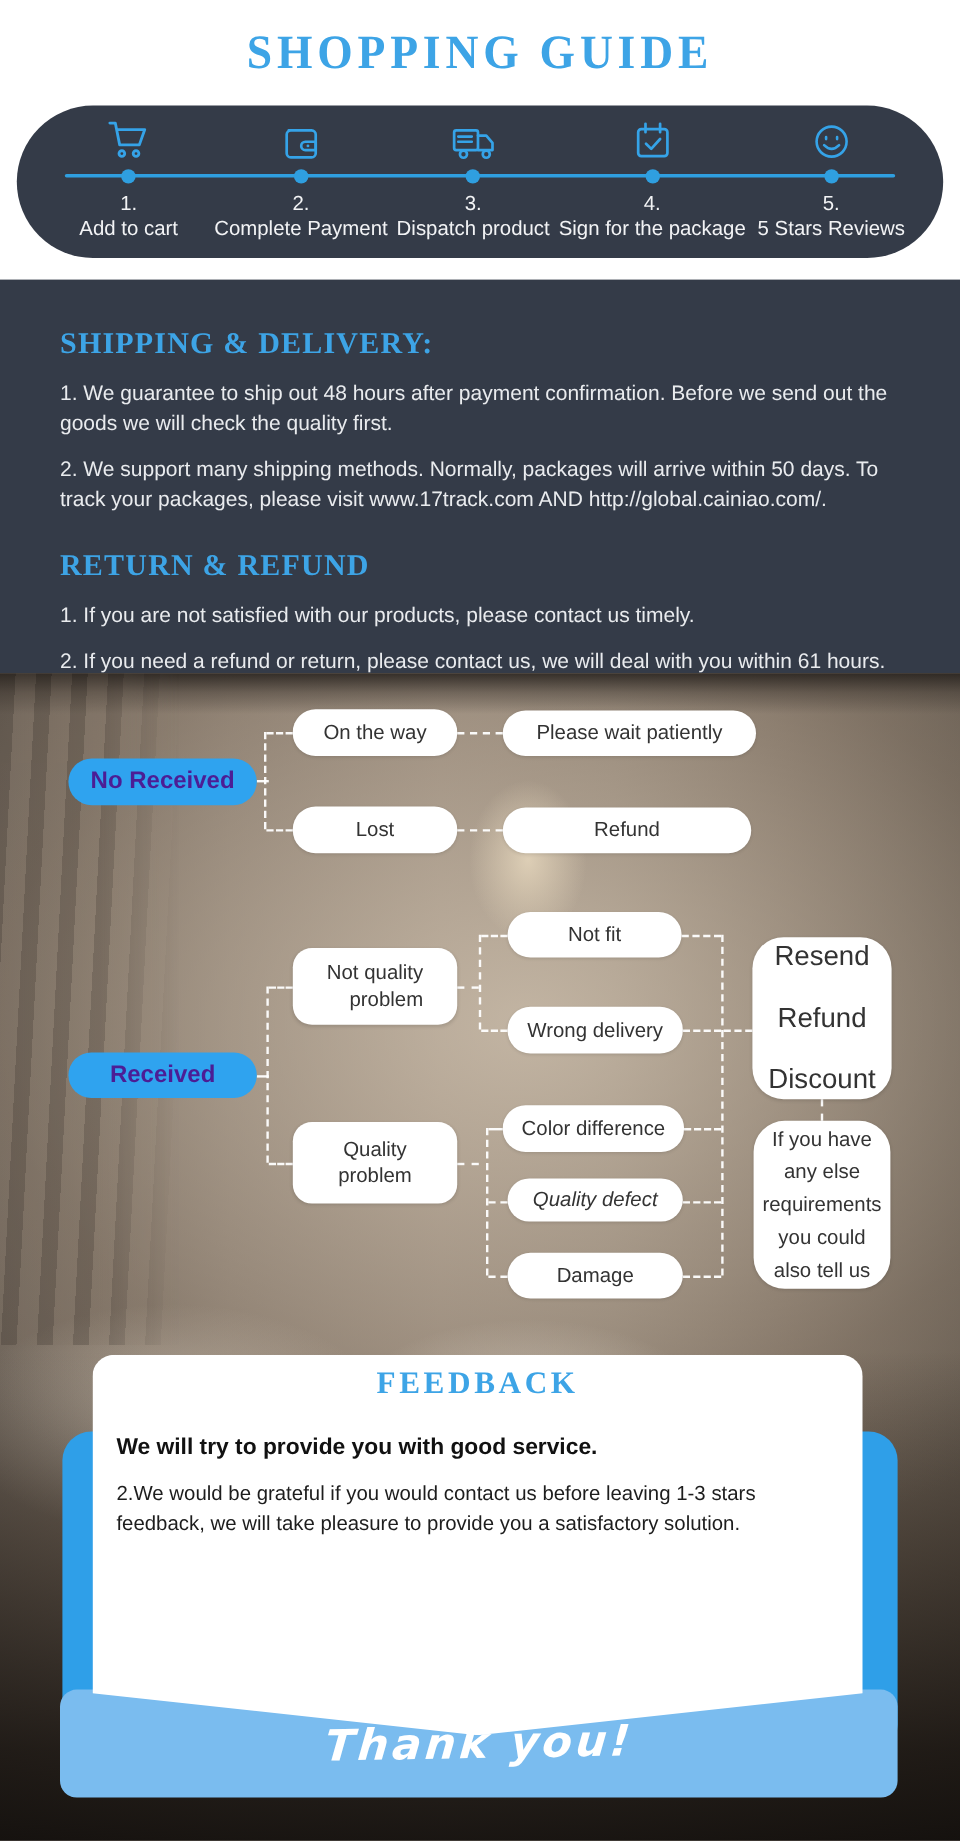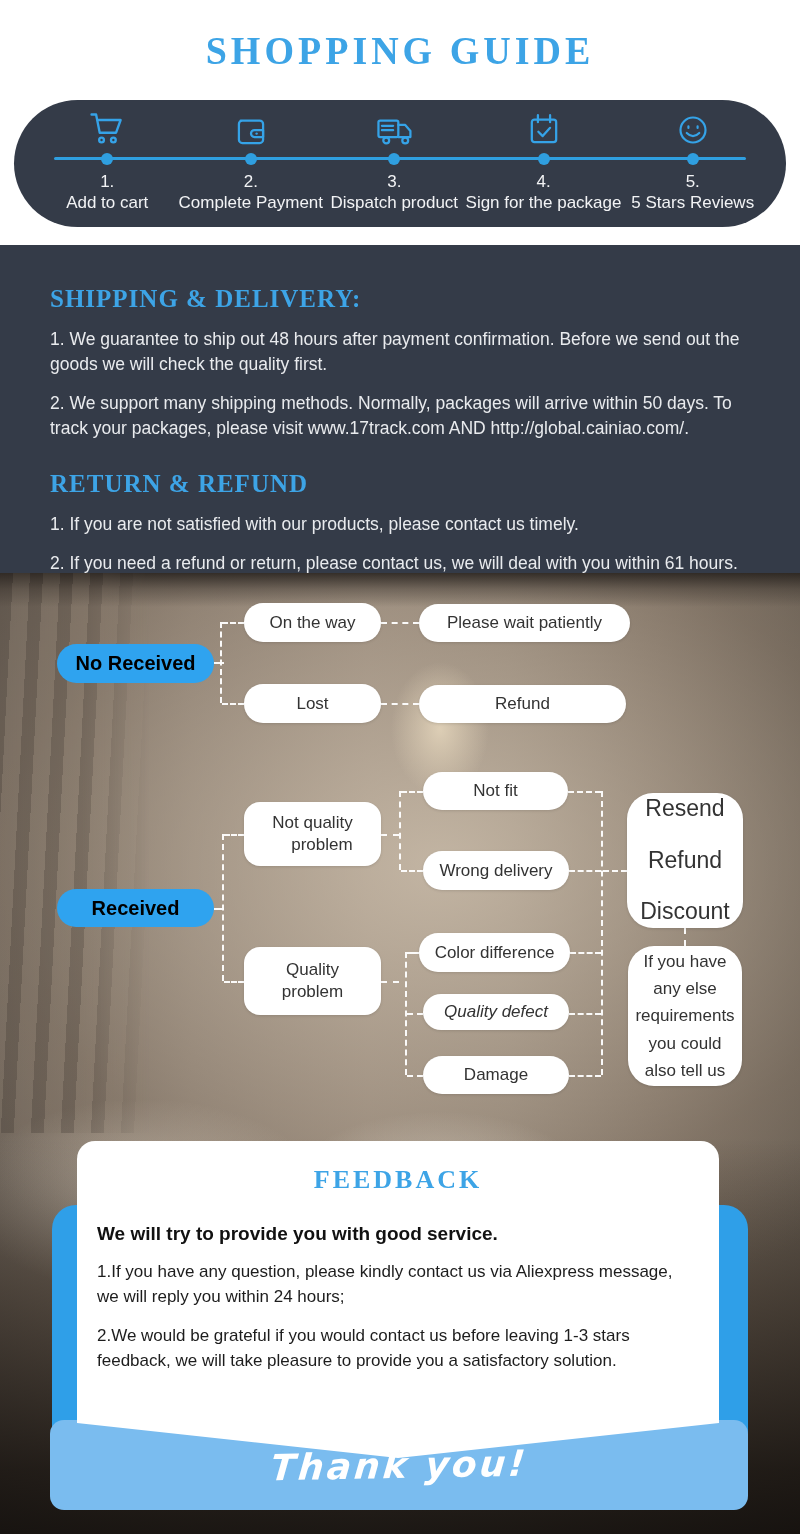--- a/index.html
+++ b/index.html
@@ -4,21 +4,21 @@
 <style>
   * { margin:0; padding:0; box-sizing:border-box; }
   html,body { width:800px; }
   body {
     width:800px; height:1534px; overflow:hidden; background:#ffffff;
     font-family:"Liberation Sans", sans-serif; position:relative;
   }
   .stencil { font-family:"Liberation Serif", serif; font-weight:900; letter-spacing:2px; color:#3da4e6; }
 
   
-  .page-title-wrap { height:100px; display:flex; align-items:center; justify-content:center; }
+  .page-title-wrap { height:88px; display:flex; align-items:center; justify-content:center; }
   .page-title { font-size:38px; letter-spacing:4px; transform:scaleY(1.05); }
 
   
   .steps-banner {
     position:relative; margin:0 14px; height:127px; background:#343b48; border-radius:64px;
   }
   .steps-line { position:absolute; left:40px; right:40px; top:57px; height:3px; background:#2f9fe0; border-radius:2px; }
   .steps-row { display:flex; height:100%; padding:0 22px; }
   .step { flex:1; text-align:center; position:relative; }
   .step-icon { margin-top:12px; height:38px; display:flex; align-items:flex-end; justify-content:center; }
@@ -49,42 +49,42 @@
     position:absolute; left:0; top:0; width:150px; height:560px; opacity:.5; pointer-events:none;
     background:repeating-linear-gradient(93deg, rgba(56,48,42,.55) 0 13px, rgba(126,113,99,.35) 13px 30px);
     -webkit-mask-image:linear-gradient(90deg,#000 55%,transparent); mask-image:linear-gradient(90deg,#000 55%,transparent);
   }
   .flow-box {
     position:absolute; background:#ffffff; color:#333; font-size:17px; line-height:1.28;
     display:flex; align-items:center; justify-content:center; text-align:center;
     border-radius:19px; white-space:pre-line; box-shadow:0 1px 3px rgba(0,0,0,.12);
   }
   .flow-pill {
-    position:absolute; background:#2fa3ef; color:#000000; font-weight:bold; font-size:20px;
+    position:absolute; background:#2fa3ef; color:#4c1d95; font-weight:bold; font-size:20px;
     display:flex; align-items:center; justify-content:center; border-radius:20px;
   }
   .rounded-lg { border-radius:26px; }
   .c-h { position:absolute; border-top:2px dashed rgba(255,255,255,.95); height:0; }
   .c-v { position:absolute; border-left:2px dashed rgba(255,255,255,.95); width:0; }
   .tall-lines { line-height:2.25; font-size:23px; }
   .req-lines { line-height:1.6; font-size:17px; }
 
   
   .fb-blue-card { position:absolute; left:52px; top:632px; width:696px; height:268px; background:#2f9fe8; border-radius:24px; }
   .fb-banner {
     position:absolute; left:50px; top:847px; width:698px; height:90px; background:#7abcef; border-radius:14px;
     display:flex; align-items:center; justify-content:center;
   }
   .fb-thanks { color:#fff; font-size:36px; font-weight:bold; font-style:italic; letter-spacing:3px; transform:skewX(-6deg) rotate(-1deg); font-family:"DejaVu Sans", sans-serif; }
   .fb-white-card {
     position:absolute; left:77px; top:568px; width:642px; height:317px; background:#ffffff; border-radius:18px;
     clip-path:polygon(0 0, 100% 0, 100% calc(100% - 35px), 50% 100%, 0 calc(100% - 35px));
     padding:0 20px;
   }
-  .fb-title { text-align:center; margin-top:24px; font-size:26px; letter-spacing:3px; }
+  .fb-title { text-align:center; margin-top:9px; font-size:26px; letter-spacing:3px; }
   .fb-intro { margin-top:28px; font-size:19px; font-weight:bold; color:#111; }
   .fb-p { margin-top:15px; font-size:17px; line-height:1.45; color:#1d1d1d; max-width:600px; }
   .fb-close { margin-top:15px; font-size:17.5px; line-height:1.45; color:#2f9fe8; max-width:600px; }
 
   .icon-svg { stroke:#35a3e8; fill:none; stroke-width:2.6; stroke-linecap:round; stroke-linejoin:round; }
 </style>
 </head>
 <body>
 
 <div class="page-title-wrap">
@@ -239,16 +239,15 @@
 you could
 also tell us</div>
 
   <div class="fb-blue-card"></div>
   <div class="fb-banner">
     <div class="fb-thanks">Thank you!</div>
   </div>
   <div class="fb-white-card">
     <div class="fb-title stencil">FEEDBACK</div>
     <div class="fb-intro">We will try to provide you with good service.</div>
-    <div class="fb-p">1.If you have any question, please kindly contact us via Aliexpress message, we will reply you within 24 hours;</div>
     <div class="fb-p">2.We would be grateful if you would contact us before leaving 1-3 stars feedback, we will take pleasure to provide you a satisfactory solution.</div>
   </div>
 </div>
 
 </body></html>

